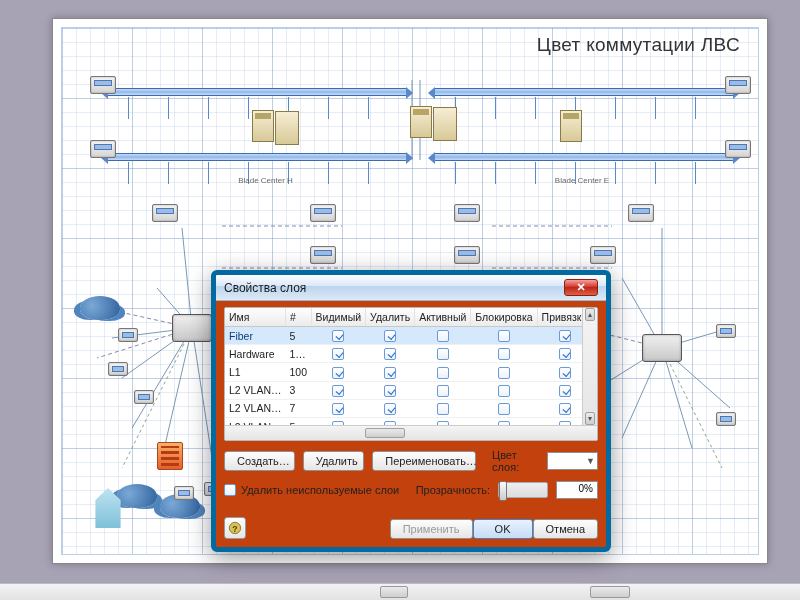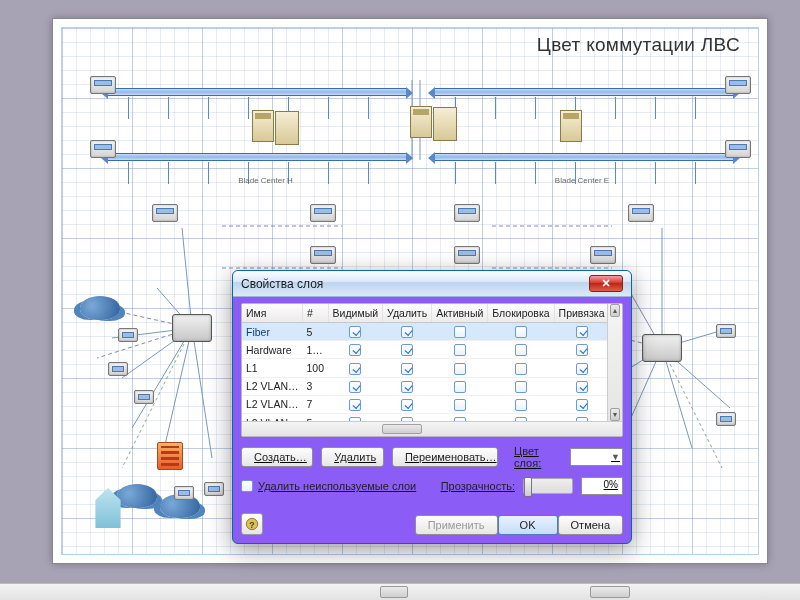--- a/index.html
+++ b/index.html
@@ -113,26 +113,25 @@
   }
   .hscroll .thumb2{
     position:absolute; left:590px; width:40px; top:2px; bottom:2px;
     background:linear-gradient(#eaeaea,#cfcfcf); border:1px solid #9a9a9a;
     border-radius:2px;
   }
 
   
   .dialog {
     position:absolute; left:211px; top:270px; width:400px;
-    background:#8b5cf6;
-    border:1px solid #0369a1;
+    background:#c2410c;
+    border:5px solid #0369a1;
     border-radius:6px;
     box-shadow: 0 6px 24px rgba(0,0,0,.4);
     overflow:hidden;
-    margin-left:21px;
   }
   .dlg-title {
     background: linear-gradient(#fdfefe,#d9e7f8 45%,#bdd5ef 46%,#dce9f6);
     padding:4px 8px;
     font-size:12px; color:#1a1a1a;
     display:flex; align-items:center; justify-content:space-between;
     border-bottom:1px solid #9ab5d6;
   }
   .dlg-close {
     width:34px; height:17px;
@@ -192,21 +191,21 @@
     background:linear-gradient(#f4f4f4,#e5e5e5); border-left:1px solid #ccc;
   }
   .list-scroll .inner-v .arr{
     position:absolute; left:2px; right:2px; height:13px;
     background:linear-gradient(#eaeaea,#cfcfcf); border:1px solid #a0a0a0;
     border-radius:2px; font-size:8px; text-align:center; line-height:11px; color:#555;
   }
   .list-scroll .inner-v .arr.up{top:0;}
   .list-scroll .inner-v .arr.dn{bottom:0;}
 
-  .dlg-row { display:flex; align-items:center; gap:8px; margin-top:8px;text-decoration:underline; }
+  .dlg-row { display:flex; align-items:center; gap:8px; margin-top:8px; }
   .btn {
     padding:3px 12px;
     background: linear-gradient(#fdfdfd,#e6e6e6);
     border:1px solid #8f8f8f; border-radius:3px;
     font-size:11px; color:#222; cursor:pointer;
     min-width:60px; text-align:center;
   }
   .btn.disabled{ color:#9a9a9a; }
   .btn.primary{
     background: linear-gradient(#e8f2fe,#c6dcf6);

